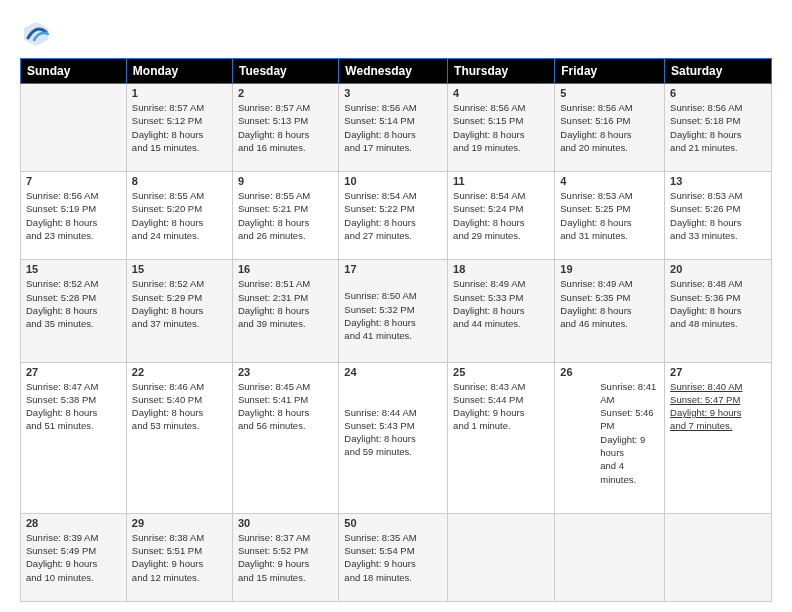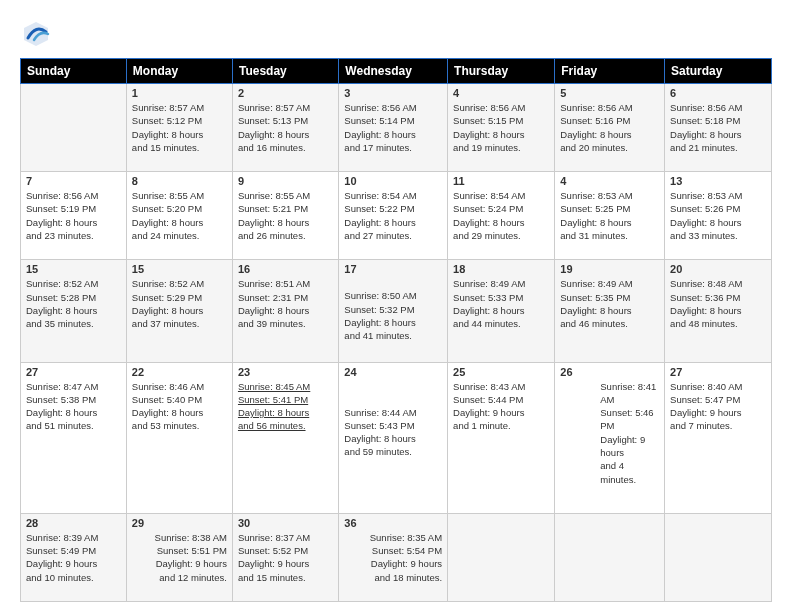--- a/index.html
+++ b/index.html
@@ -293,21 +293,21 @@
           </td>
           <td>
             <span class="day-number">22</span>
             <div class="day-info" style="white-space: pre-line;">Sunrise: 8:46 AM
 Sunset: 5:40 PM
 Daylight: 8 hours
 and 53 minutes.</div>
           </td>
           <td>
             <span class="day-number">23</span>
-            <div class="day-info" style="white-space: pre-line; text-decoration: underline;">Sunrise: 8:45 AM
+            <div class="day-info" style="white-space: pre-line;">Sunrise: 8:45 AM
 Sunset: 5:41 PM
 Daylight: 8 hours
 and 56 minutes.</div>
           </td>
           <td>
             <span class="day-number">24</span>
             <div class="day-info" style="white-space: pre-line; margin-top: 28px;">Sunrise: 8:44 AM
 Sunset: 5:43 PM
 Daylight: 8 hours
 and 59 minutes.</div>
@@ -321,51 +321,51 @@
           </td>
           <td>
             <span class="day-number">26</span>
             <div class="day-info" style="white-space: pre-line; margin-left: 40px;">Sunrise: 8:41 AM
 Sunset: 5:46 PM
 Daylight: 9 hours
 and 4 minutes.</div>
           </td>
           <td>
             <span class="day-number">27</span>
-            <div class="day-info" style="white-space: pre-line;">Sunrise: 8:40 AM
+            <div class="day-info" style="white-space: pre-line; text-decoration: underline;">Sunrise: 8:40 AM
 Sunset: 5:47 PM
 Daylight: 9 hours
 and 7 minutes.</div>
           </td>
         </tr>
         <tr>
           <td>
             <span class="day-number">28</span>
             <div class="day-info" style="white-space: pre-line;">Sunrise: 8:39 AM
 Sunset: 5:49 PM
 Daylight: 9 hours
 and 10 minutes.</div>
           </td>
           <td>
             <span class="day-number">29</span>
-            <div class="day-info" style="white-space: pre-line; text-align: right;">Sunrise: 8:38 AM
+            <div class="day-info" style="white-space: pre-line;">Sunrise: 8:38 AM
 Sunset: 5:51 PM
 Daylight: 9 hours
 and 12 minutes.</div>
           </td>
           <td>
             <span class="day-number">30</span>
             <div class="day-info" style="white-space: pre-line;">Sunrise: 8:37 AM
 Sunset: 5:52 PM
 Daylight: 9 hours
 and 15 minutes.</div>
           </td>
           <td>
-            <span class="day-number">36</span>
-            <div class="day-info" style="white-space: pre-line; text-align: right;">Sunrise: 8:35 AM
+            <span class="day-number">50</span>
+            <div class="day-info" style="white-space: pre-line;">Sunrise: 8:35 AM
 Sunset: 5:54 PM
 Daylight: 9 hours
 and 18 minutes.</div>
           </td>
           <td></td>
           <td></td>
           <td></td>
         </tr>
       </tbody>
   </table>

